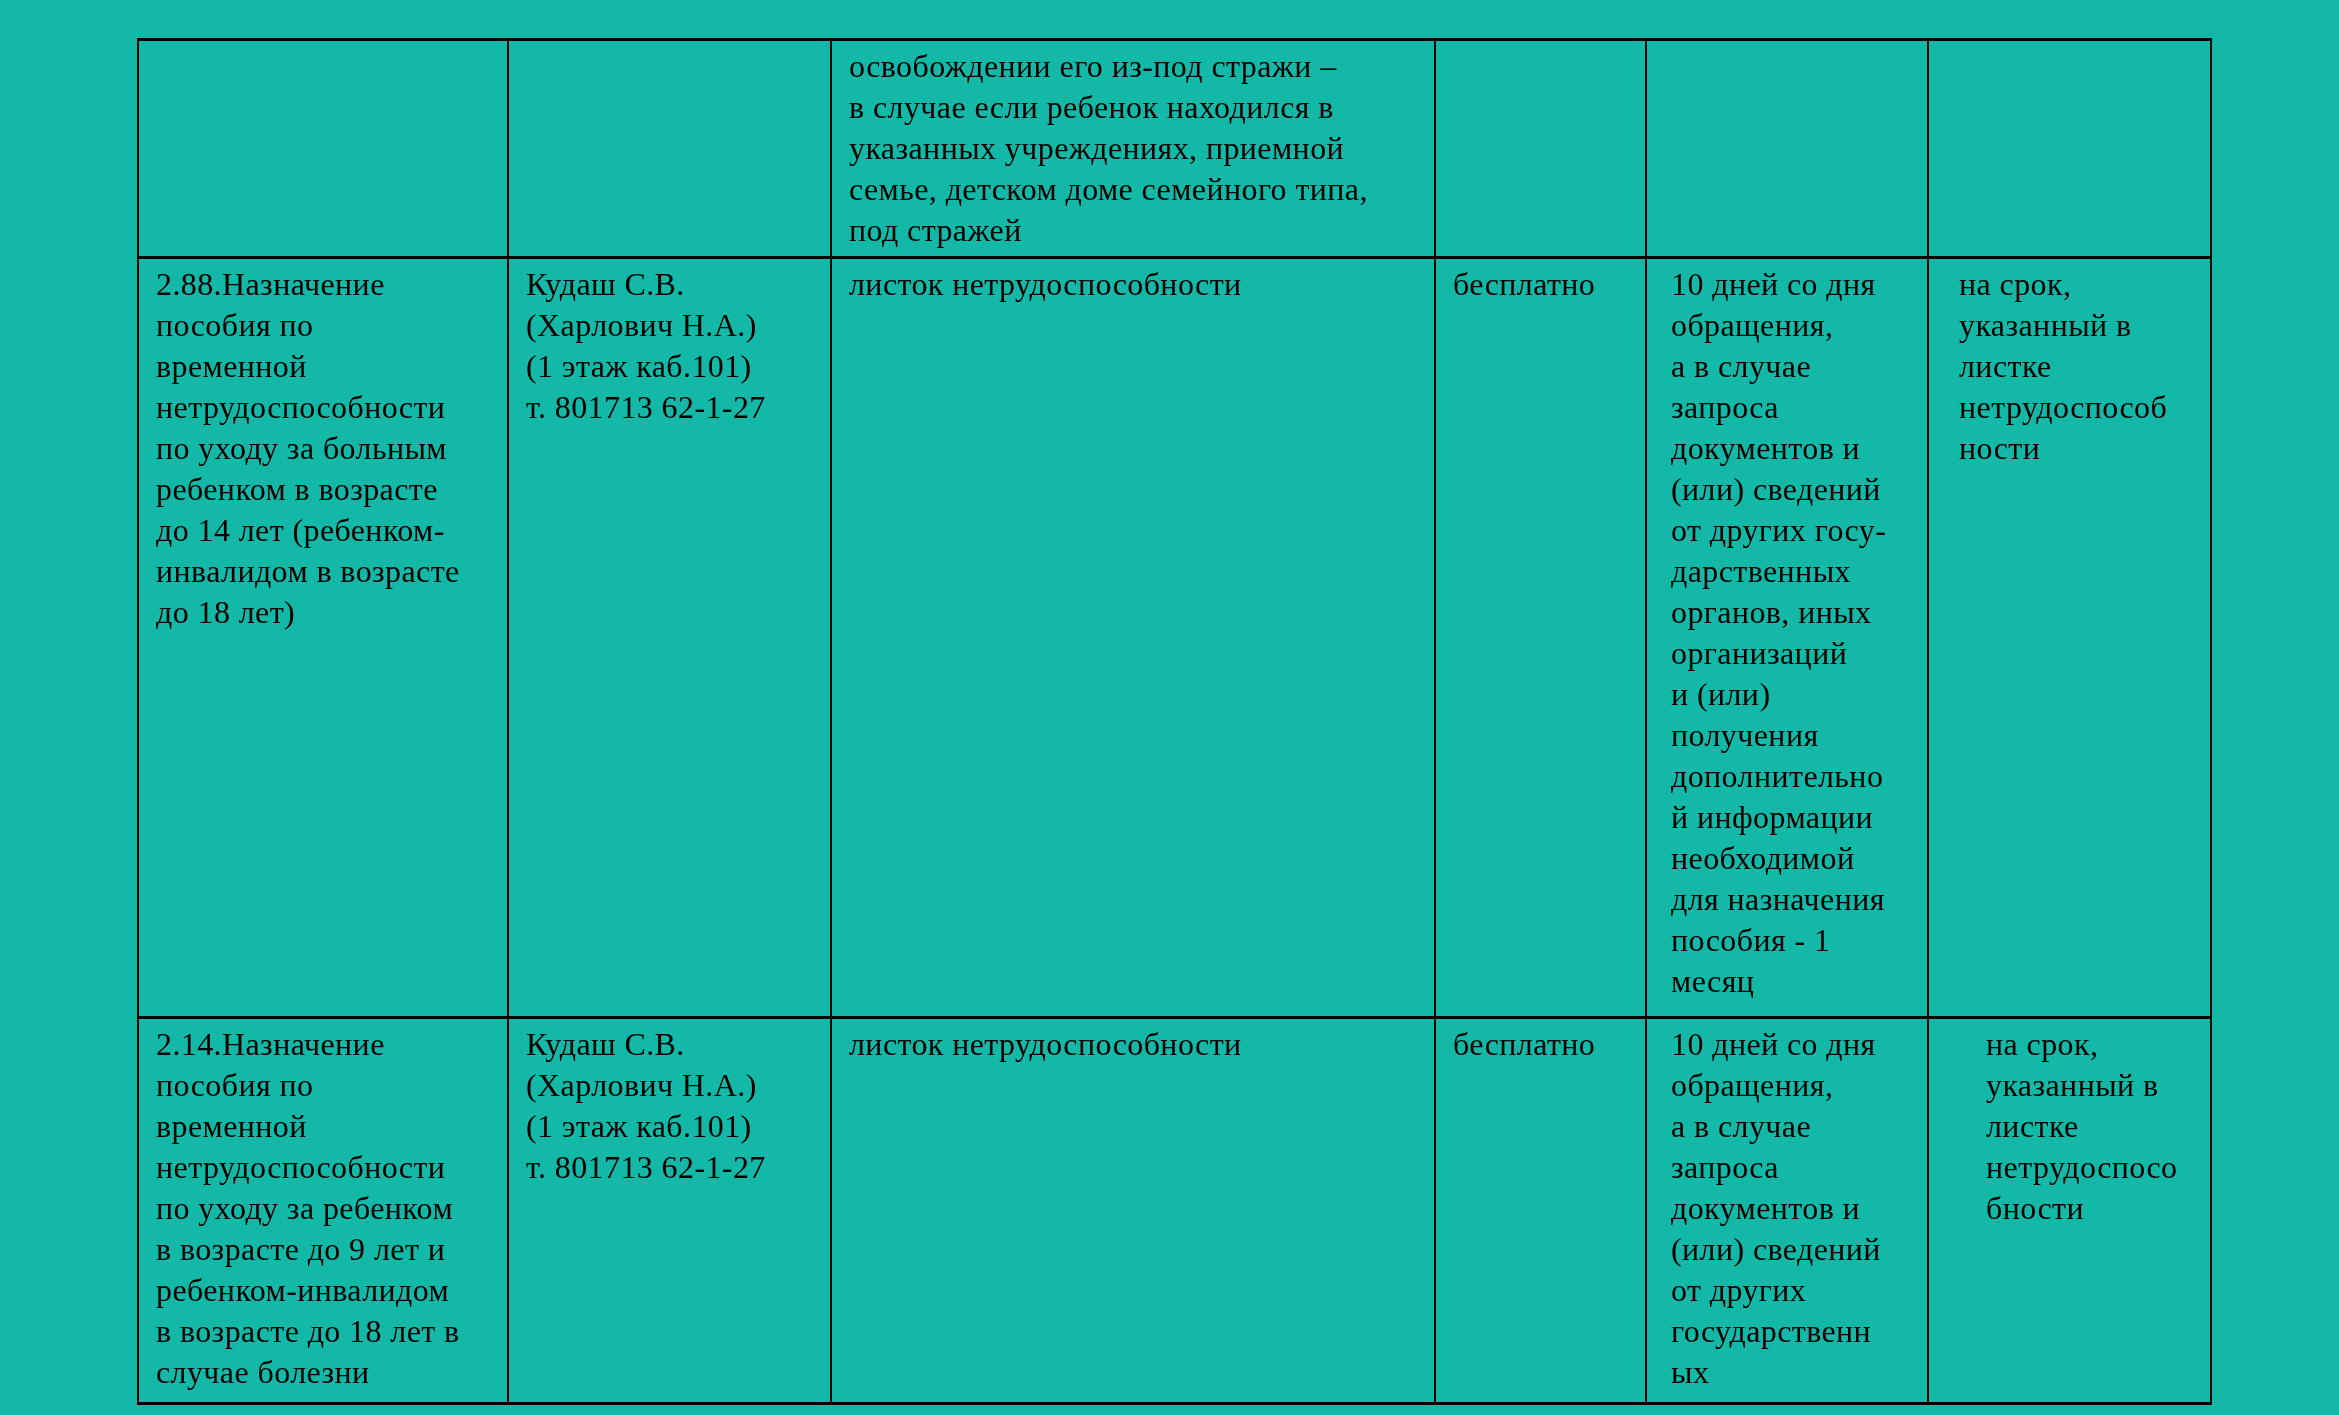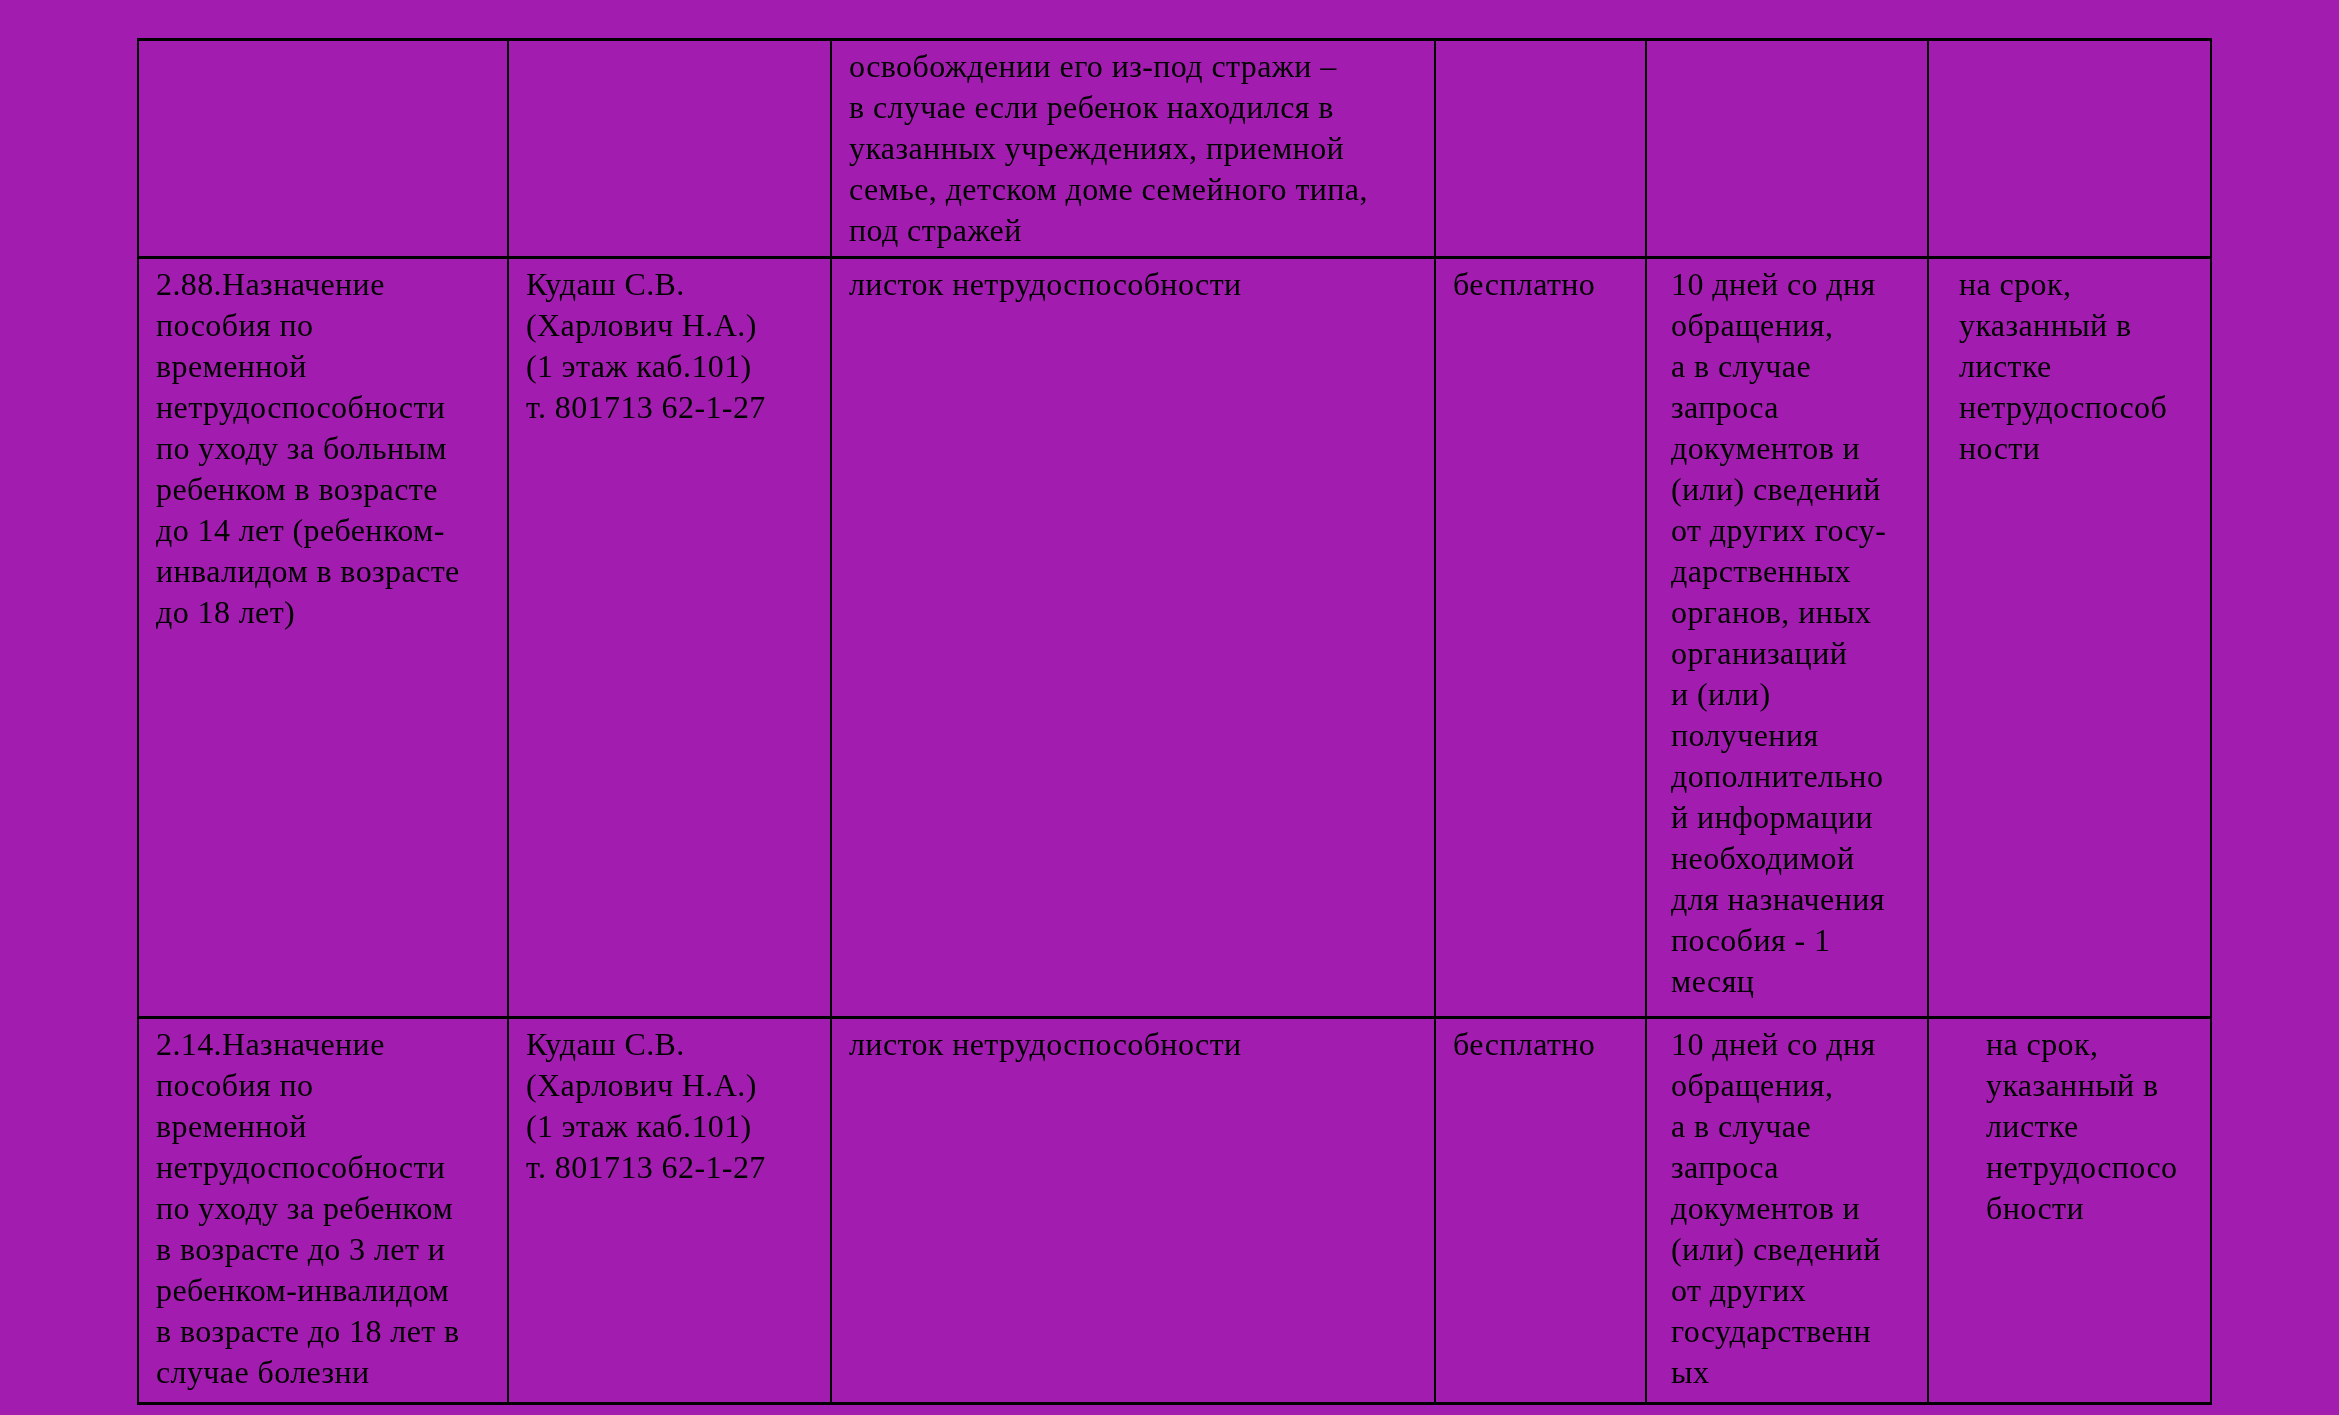--- a/index.html
+++ b/index.html
@@ -11,21 +11,21 @@
   body {
     width: 2339px;
     height: 1415px;
     font-family: "Liberation Serif", "DejaVu Serif", serif;
     color: #000000;
   }
   .page {
     position: relative;
     width: 2339px;
     height: 1415px;
-    background: #a21caf;
+    background: #14b8a6;
     overflow: hidden;
   }
   table.services-table {
     position: absolute;
     left: 137px;
     top: 38px;
     width: 2073px;
     border-collapse: collapse;
     table-layout: fixed;
   }
@@ -121,21 +121,21 @@
 листке
 нетрудоспособ
 ности</td>
       </tr>
       <tr class="r3">
         <td>2.14.Назначение
 пособия по
 временной
 нетрудоспособности
 по уходу за ребенком
-в возрасте до 3 лет и
+в возрасте до 9 лет и
 ребенком-инвалидом
 в возрасте до 18 лет в
 случае болезни</td>
         <td>Кудаш С.В.
 (Харлович Н.А.)
 (1 этаж каб.101)
 т. 801713 62-1-27</td>
         <td>листок нетрудоспособности</td>
         <td>бесплатно</td>
         <td class="pad-col5">10 дней со дня

